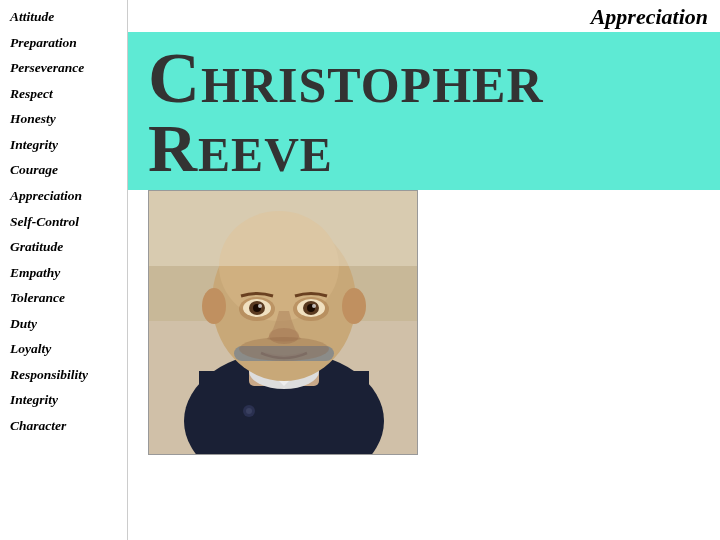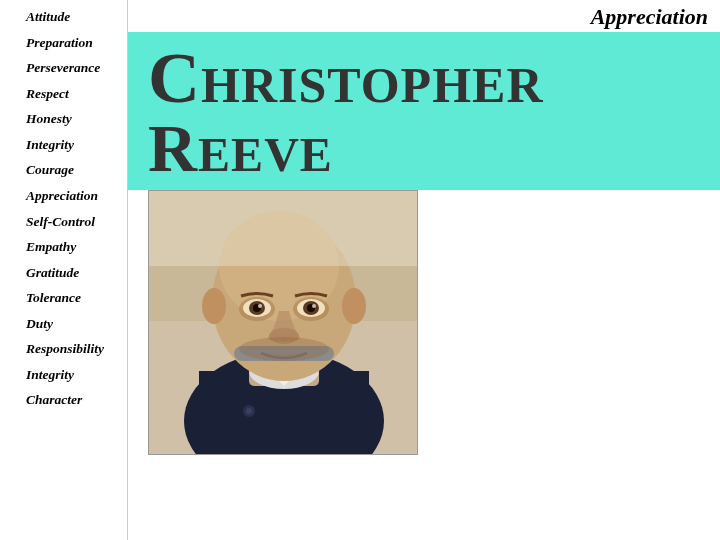--- a/index.html
+++ b/index.html
@@ -13,21 +13,21 @@
       display: flex;
     }
 
     .sidebar {
       width: 128px;
       min-width: 128px;
       background: #fff;
       border-right: 1px solid #ccc;
       display: flex;
       flex-direction: column;
-      padding: 4px 16px;
+      padding: 4px 0;
       height: 540px;
       overflow: hidden;
     }
 
     .sidebar-item {
       font-size: 13.5px;
       font-weight: bold;
       font-style: italic;
       color: #000;
       padding: 3px 8px 3px 10px;
@@ -139,24 +139,25 @@
 
     <div class="sidebar-item">Attitude</div>
         <div class="sidebar-item">Preparation</div>
         <div class="sidebar-item">Perseverance</div>
         <div class="sidebar-item">Respect</div>
         <div class="sidebar-item">Honesty</div>
         <div class="sidebar-item">Integrity</div>
         <div class="sidebar-item">Courage</div>
         <div class="sidebar-item">Appreciation</div>
         <div class="sidebar-item">Self-Control</div>
+        <div class="sidebar-item">Gratitude</div>
         <div class="sidebar-item">Empathy</div>
-        <div class="sidebar-item">Gratitude</div>
         <div class="sidebar-item">Tolerance</div>
         <div class="sidebar-item">Duty</div>
+        <div class="sidebar-item">Loyalty</div>
         <div class="sidebar-item">Responsibility</div>
         <div class="sidebar-item">Integrity</div>
         <div class="sidebar-item">Character</div>
       </div>
 
     <div class="main-content">
       <div class="top-bar">
         <span class="appreciation-label">Appreciation</span>
       </div>
 

